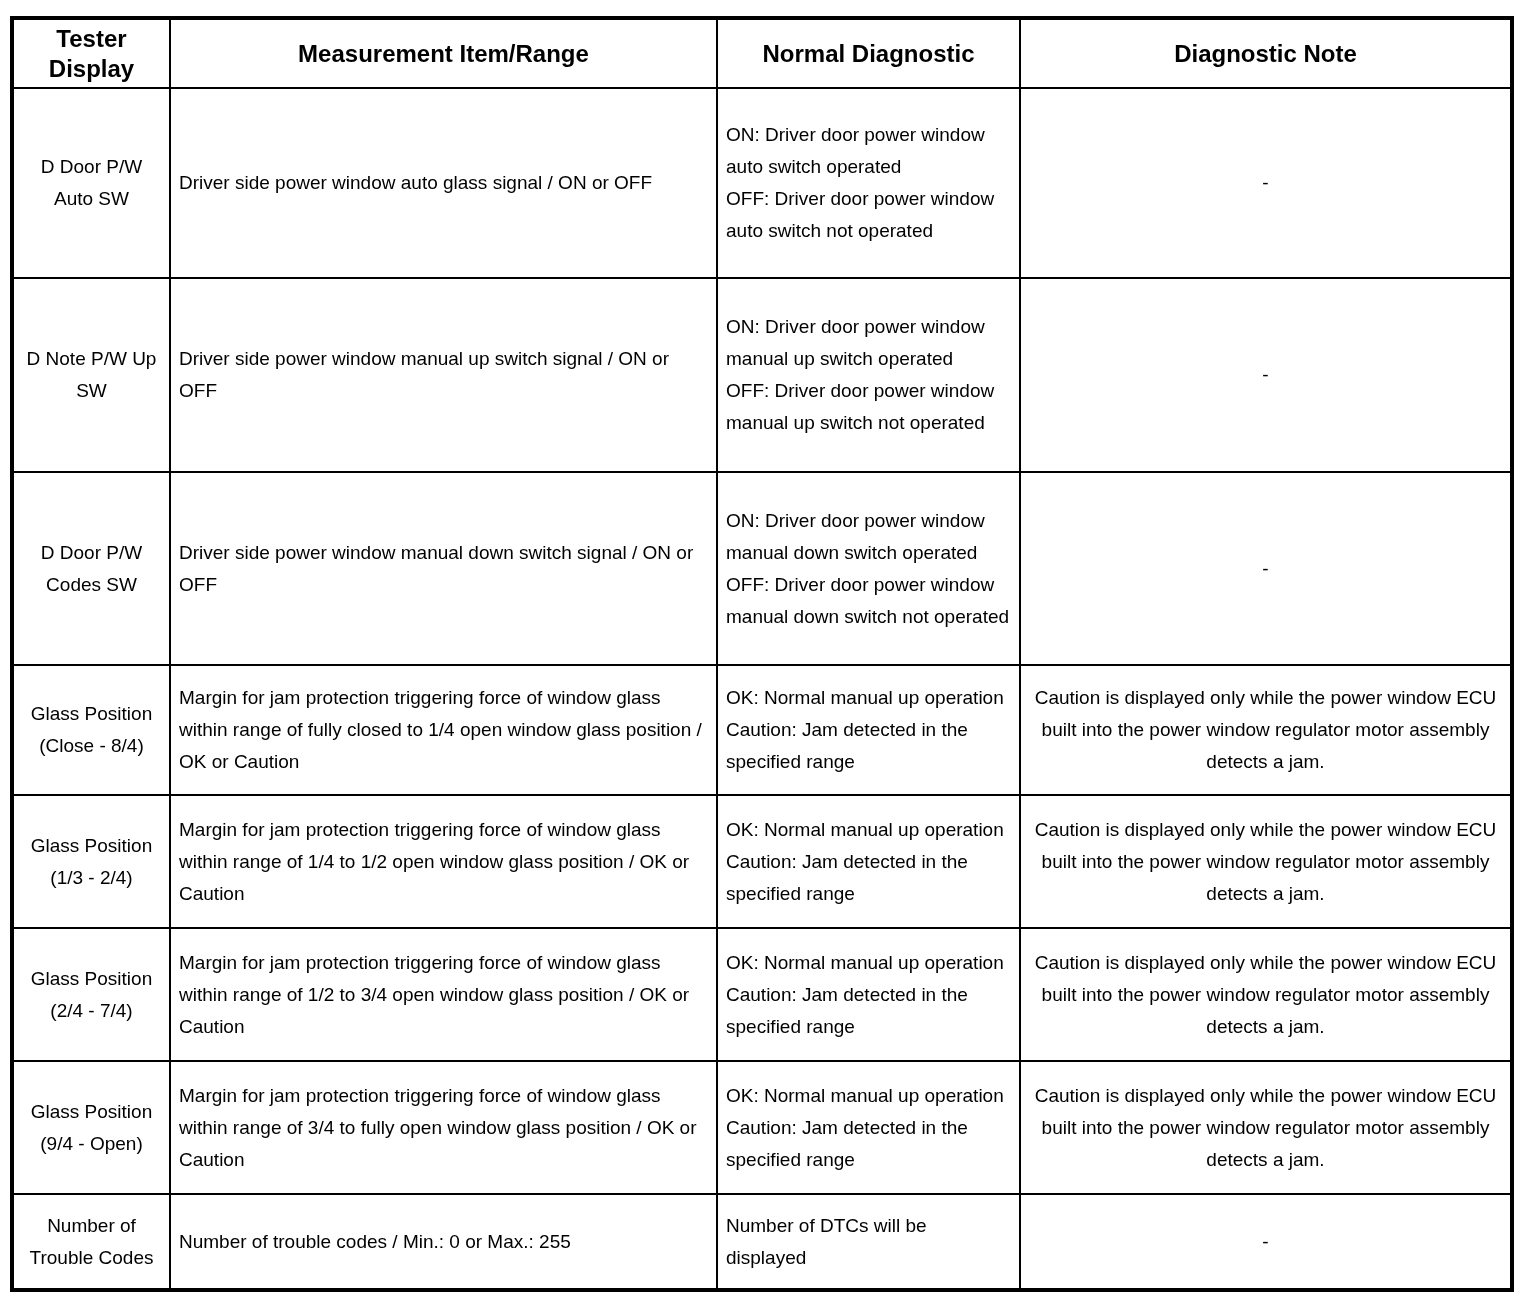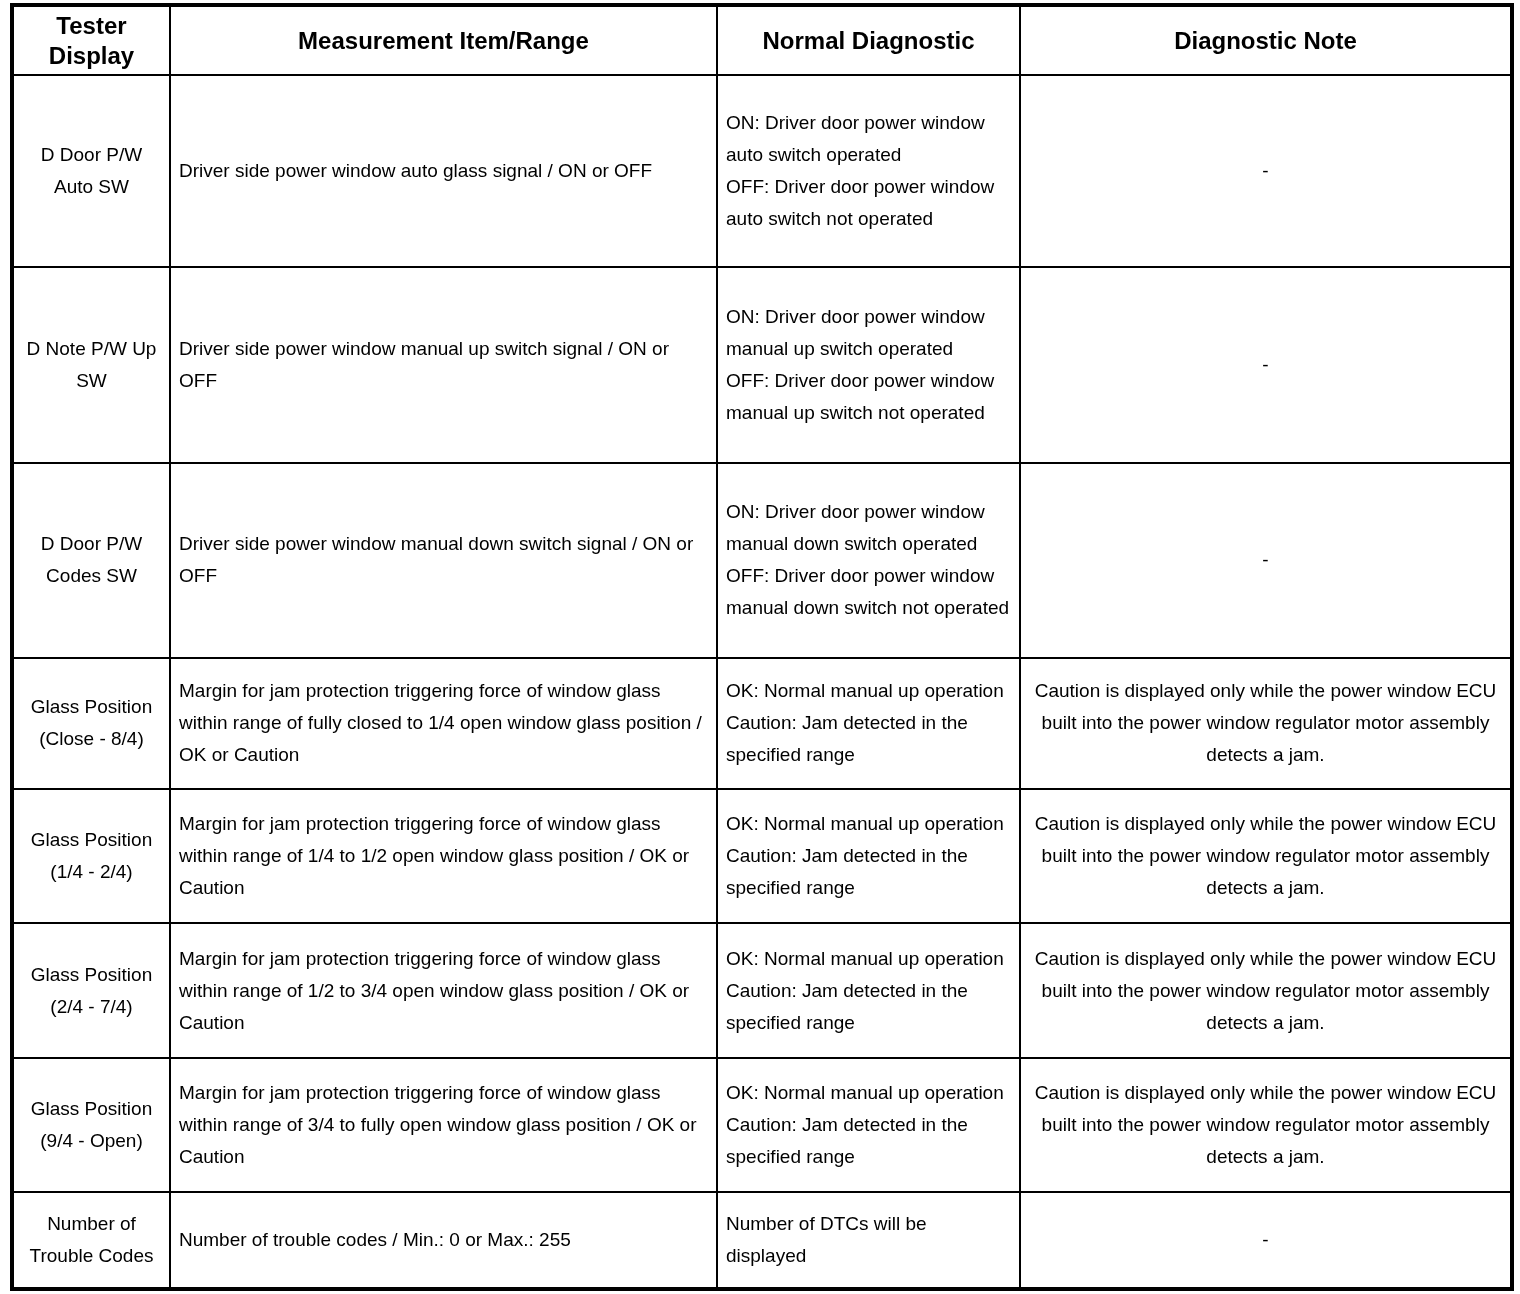--- a/index.html
+++ b/index.html
@@ -4,21 +4,21 @@
 <style>
   * { box-sizing: border-box; }
   html, body {
     margin: 0;
     padding: 0;
     background: #ffffff;
   }
   .page {
     width: 1428px;
     height: 1294px;
-    padding: 3px 10px;
+    padding: 16px 10px;
     background: #ffffff;
   }
   table.doc-table {
     width: 100%;
     height: 100%;
     border-collapse: collapse;
     table-layout: fixed;
     border: 4px solid #000000;
     font-family: "Liberation Sans", sans-serif;
     color: #000000;
@@ -96,21 +96,21 @@
         <td class="c">-</td>
       </tr>
       <tr>
         <td class="c">Glass Position (Close - 8/4)</td>
         <td class="l">Margin for jam protection triggering force of window glass within range of fully closed to 1/4 open window glass position / OK or Caution</td>
         <td class="l">OK: Normal manual up operation
 Caution: Jam detected in the specified range</td>
         <td class="c">Caution is displayed only while the power window ECU built into the power window regulator motor assembly detects a jam.</td>
       </tr>
       <tr>
-        <td class="c">Glass Position (1/4 - 2/4)</td>
+        <td class="c">Glass Position (1/3 - 2/4)</td>
         <td class="l">Margin for jam protection triggering force of window glass within range of 1/4 to 1/2 open window glass position / OK or Caution</td>
         <td class="l">OK: Normal manual up operation
 Caution: Jam detected in the specified range</td>
         <td class="c">Caution is displayed only while the power window ECU built into the power window regulator motor assembly detects a jam.</td>
       </tr>
       <tr>
         <td class="c">Glass Position (2/4 - 7/4)</td>
         <td class="l">Margin for jam protection triggering force of window glass within range of 1/2 to 3/4 open window glass position / OK or Caution</td>
         <td class="l">OK: Normal manual up operation
 Caution: Jam detected in the specified range</td>

